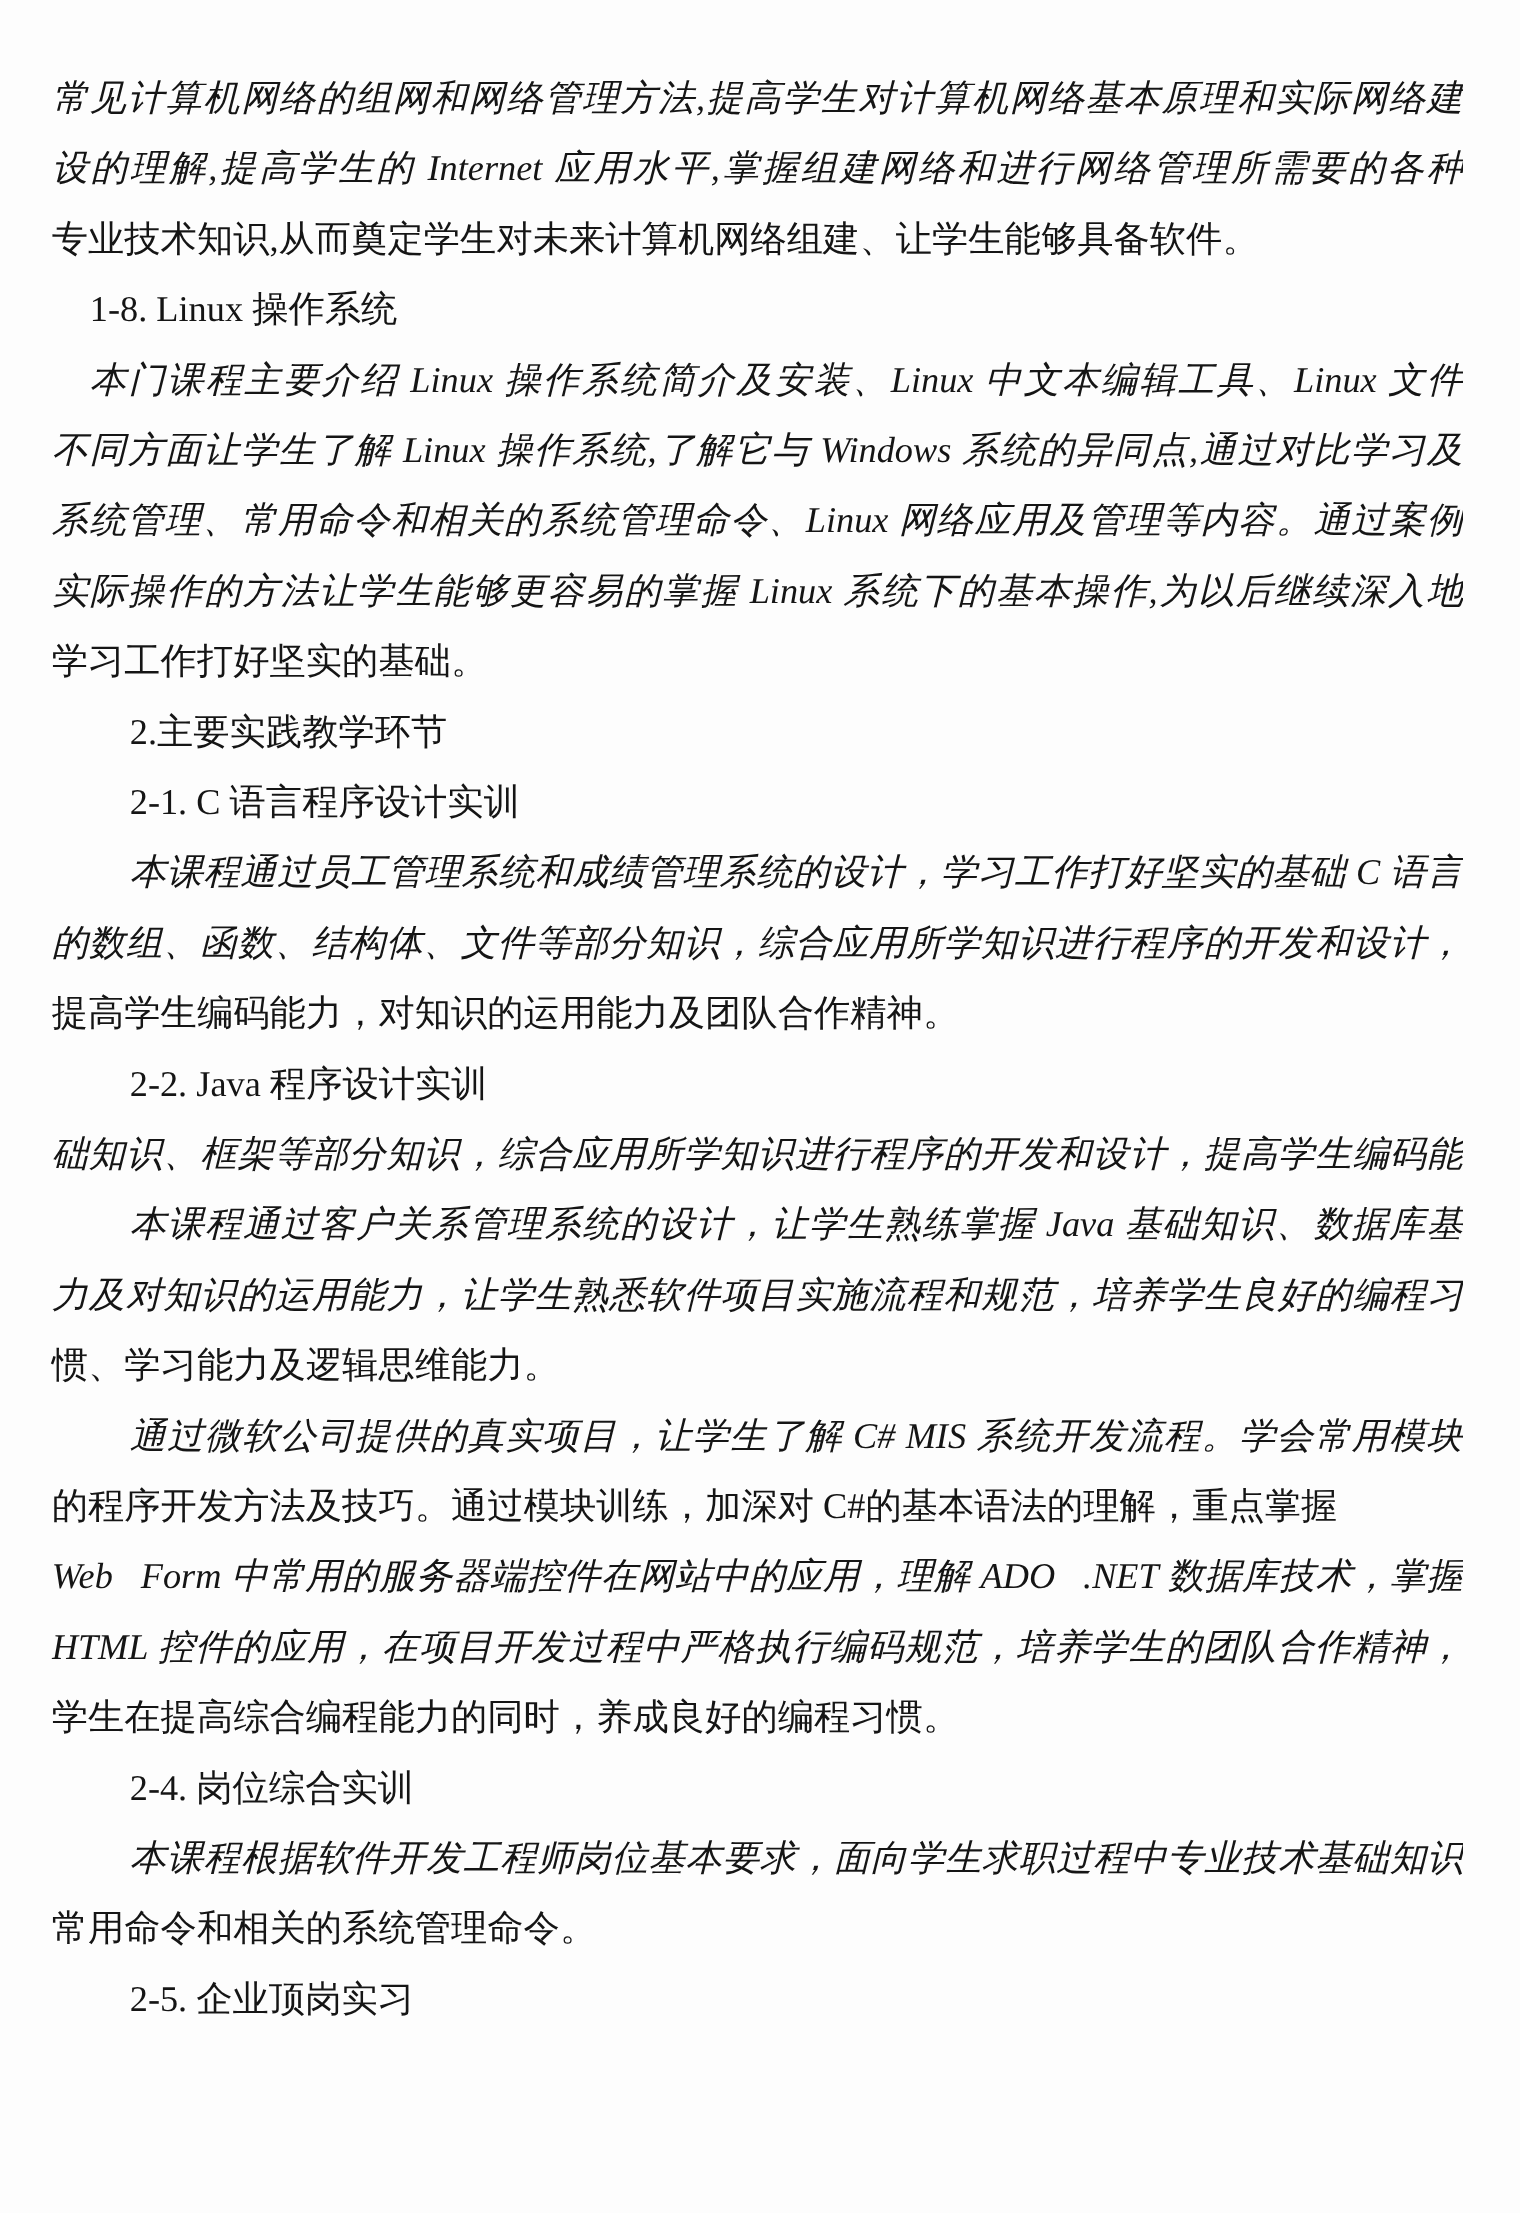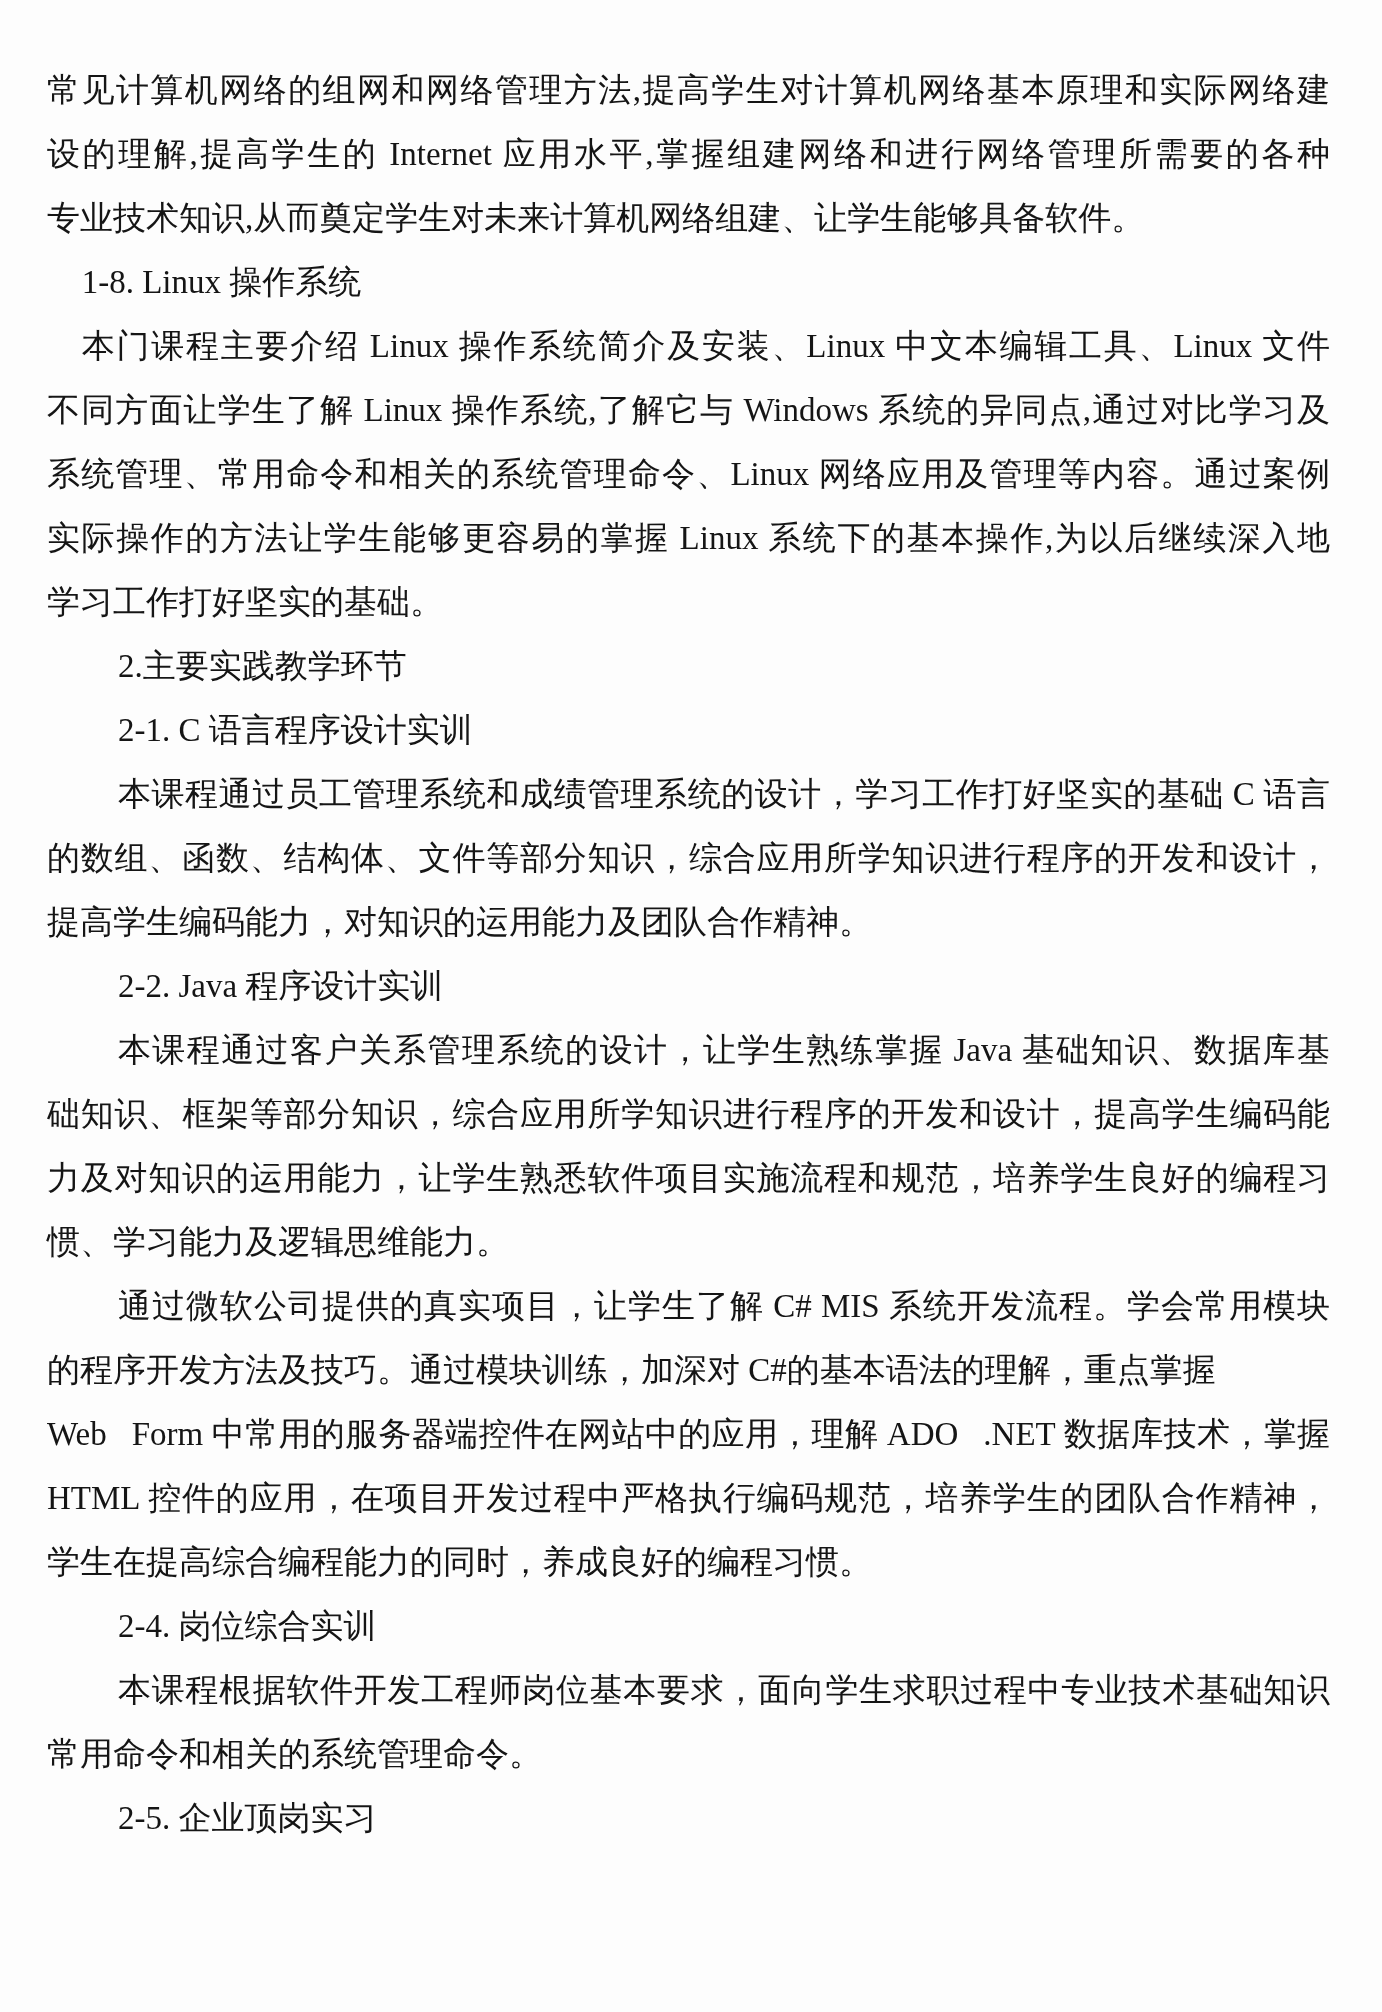--- a/index.html
+++ b/index.html
@@ -14,20 +14,21 @@
     font-size:33px;
     line-height:64px;
     height:64px;
     white-space:nowrap;
   }
   .line.fill{
     white-space:normal;
     text-align:justify;
     text-align-last:justify;
     overflow:hidden;
+    font-style:italic;
   }
   .heading{font-weight:normal;white-space:pre;}
   .ind1{text-indent:1.05em;}
   .ind2{text-indent:2.15em;}
 </style>
 </head>
 <body>
 
 <div class="page">
 
@@ -53,22 +54,22 @@
 
   <div class="para">
     <div class="line fill ind2">本课程通过员工管理系统和成绩管理系统的设计，学习工作打好坚实的基础 C 语言中</div>
     <div class="line fill">的数组、函数、结构体、文件等部分知识，综合应用所学知识进行程序的开发和设计，</div>
     <div class="line">提高学生编码能力，对知识的运用能力及团队合作精神。</div>
   </div>
 
   <div class="heading ind2">2-2. Java 程序设计实训</div>
 
   <div class="para">
+    <div class="line fill">础知识、框架等部分知识，综合应用所学知识进行程序的开发和设计，提高学生编码能</div>
     <div class="line fill ind2">本课程通过客户关系管理系统的设计，让学生熟练掌握 Java 基础知识、数据库基</div>
-    <div class="line fill">础知识、框架等部分知识，综合应用所学知识进行程序的开发和设计，提高学生编码能</div>
     <div class="line fill">力及对知识的运用能力，让学生熟悉软件项目实施流程和规范，培养学生良好的编程习</div>
     <div class="line">惯、学习能力及逻辑思维能力。</div>
   </div>
 
 
   <div class="para">
     <div class="line fill ind2">通过微软公司提供的真实项目，让学生了解 C# MIS 系统开发流程。学会常用模块</div>
     <div class="line">的程序开发方法及技巧。通过模块训练，加深对 C#的基本语法的理解，重点掌握</div>
     <div class="line fill">Web  Form 中常用的服务器端控件在网站中的应用，理解 ADO  .NET 数据库技术，掌握</div>
     <div class="line fill">HTML 控件的应用，在项目开发过程中严格执行编码规范，培养学生的团队合作精神，使</div>

